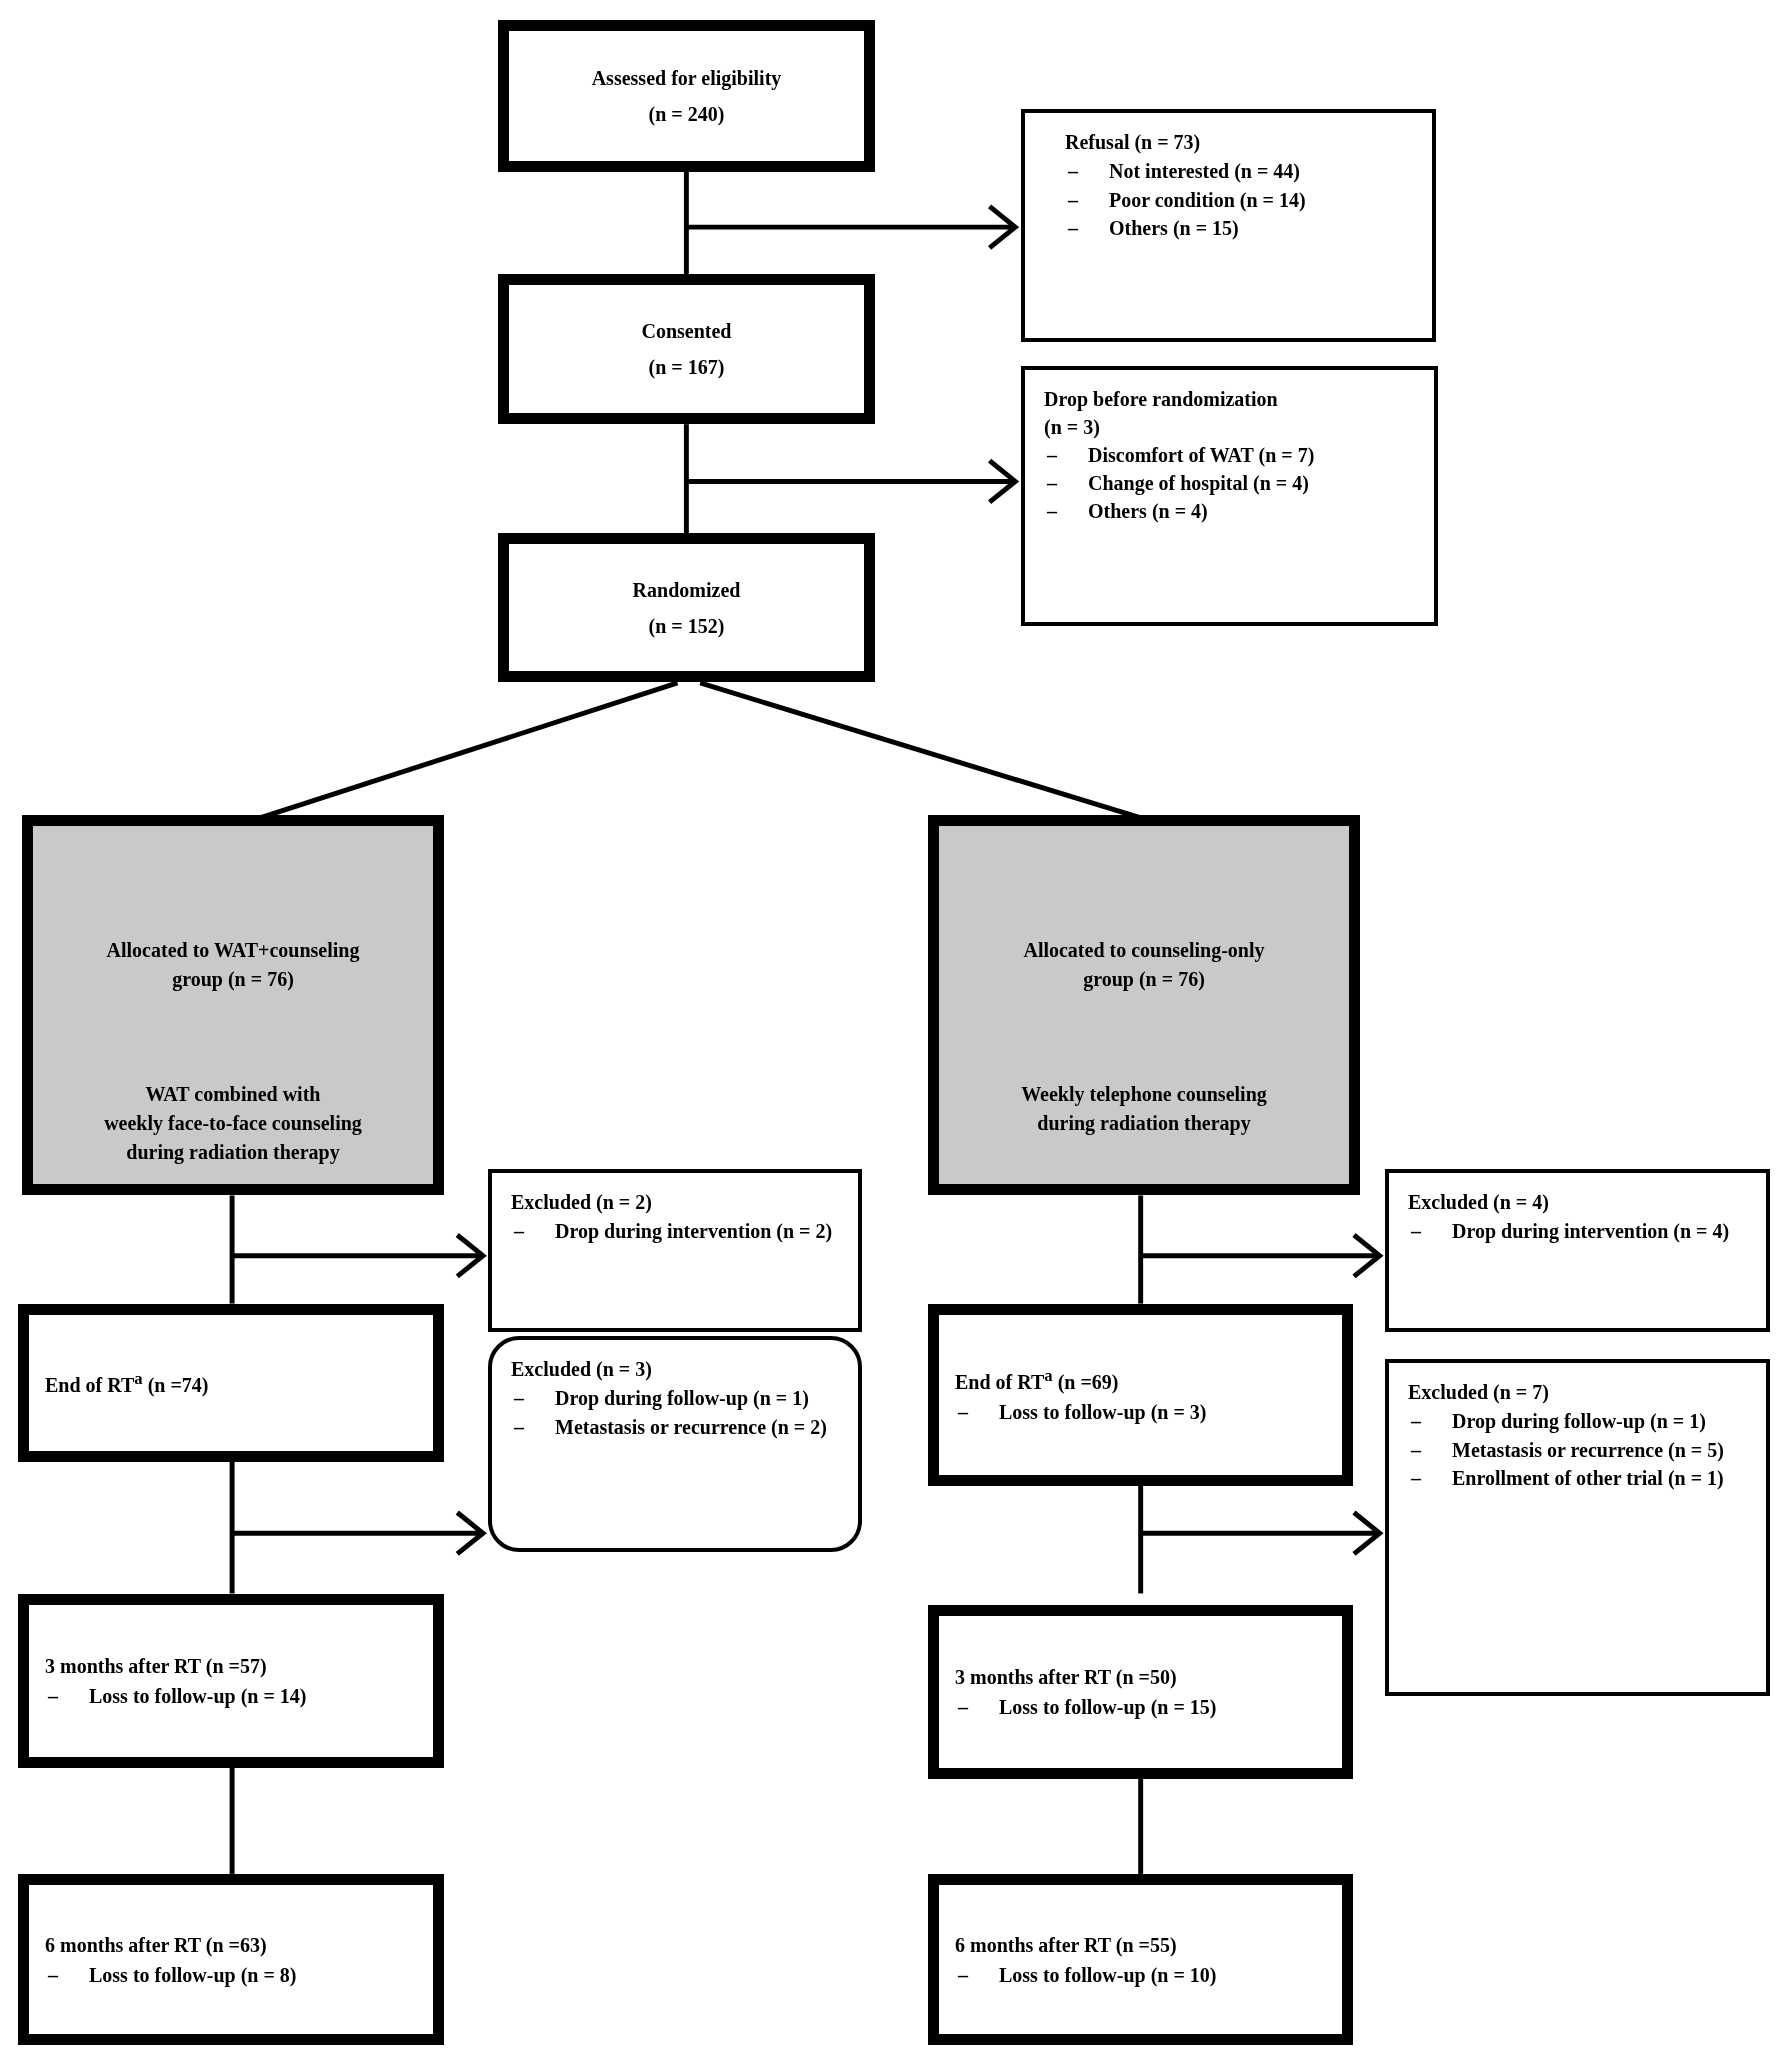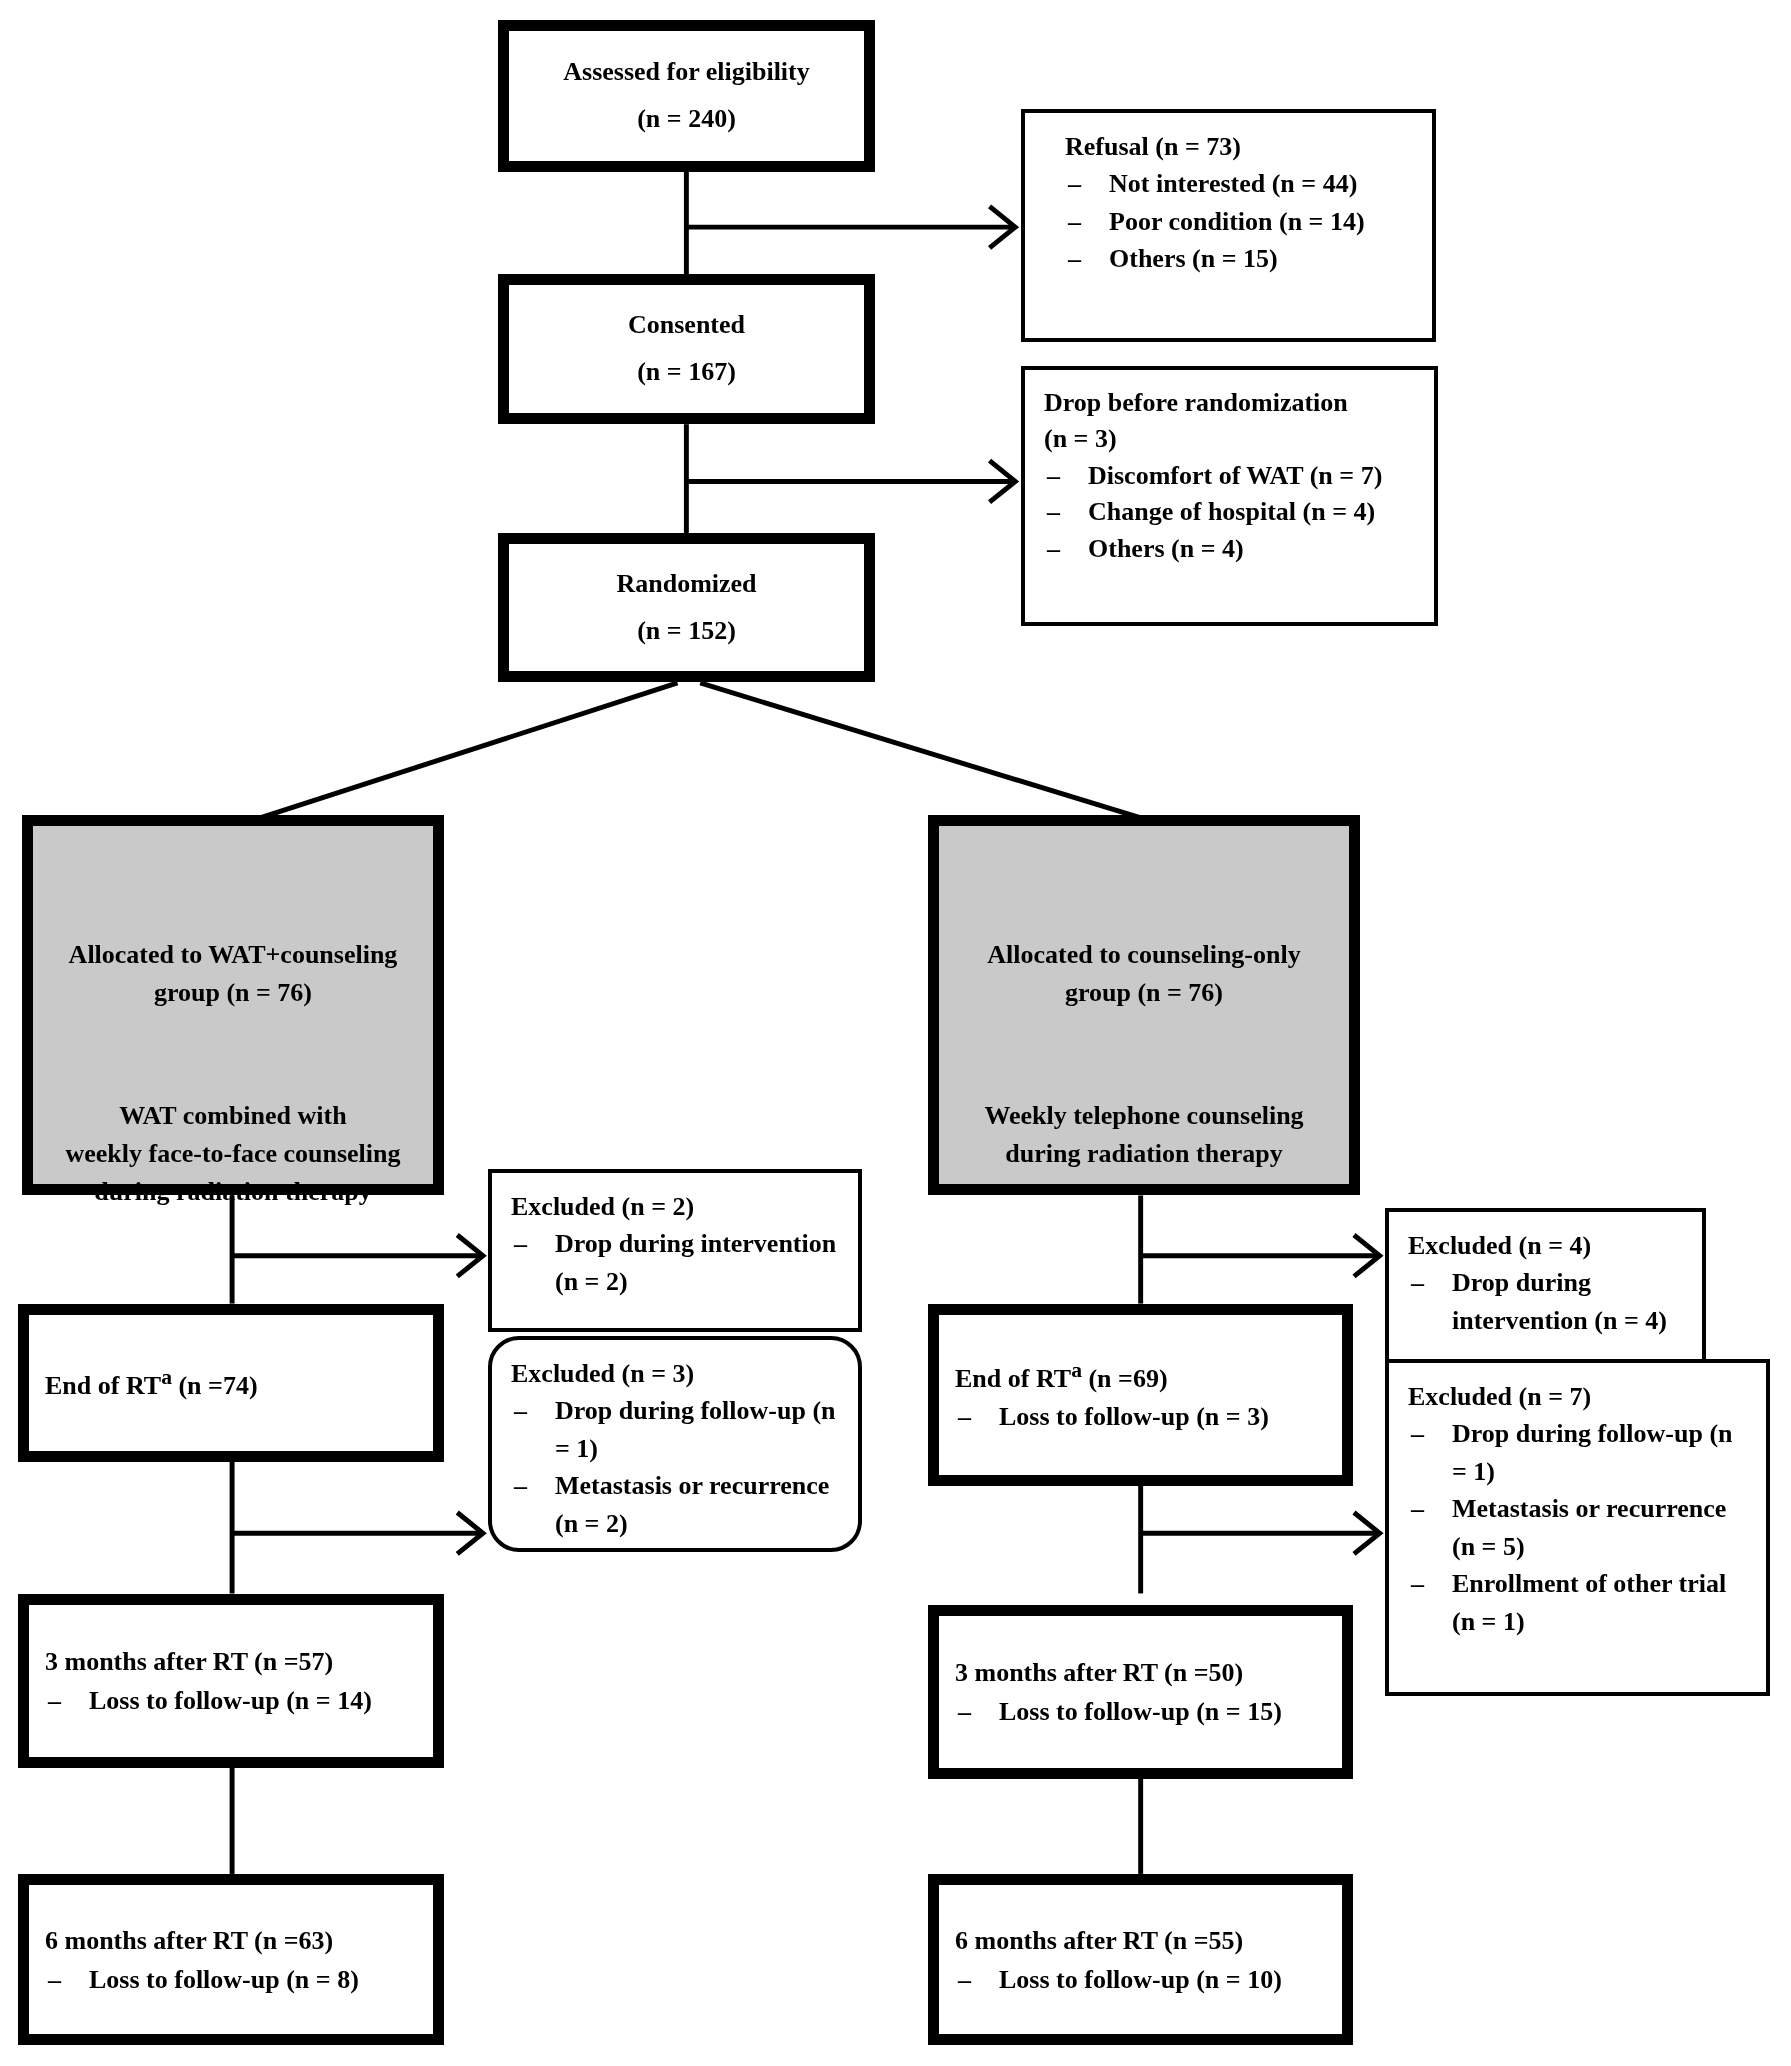--- a/index.html
+++ b/index.html
@@ -3,21 +3,21 @@
 <meta charset="utf-8">
 <style>
   html,body{margin:0;padding:0;background:#ffffff;}
   #stage{
     position:relative;
     width:1791px;height:2066px;
     background:#ffffff;
     font-family:"Liberation Serif", serif;
     font-weight:bold;
     color:#000000;
-    font-size:26px;
+    font-size:20px;
   }
   .box{
     position:absolute;
     background:#ffffff;
     box-sizing:border-box;
   }
   .thick{border:11px solid #000000;}
   .thin{border:4.4px solid #000000;}
   .gray{background:#c9c9c9;}
   .center-box{
@@ -180,21 +180,21 @@
     <div>
       <div>Allocated to counseling-only</div>
       <div>group (n = 76)</div>
     </div>
     <div class="alloc-desc">
       <div>Weekly telephone counseling</div>
       <div>during radiation therapy</div>
     </div>
   </div>
 
-  <div class="box thin side-box" style="left:1385px;top:1208px;width:321px;height:163px;">
+  <div class="box thin side-box" style="left:1385px;top:1169px;width:385px;height:163px;">
     <div>Excluded (n = 4)</div>
     <div class="bullet-row">
       <span class="dash">–</span>
       <span class="btext">Drop during intervention (n = 4)</span>
     </div>
   </div>
 
   <div class="box thick vcenter" style="left:928px;top:1304px;width:425px;height:182px;">
     <div><span>End of RT</span><sup>a</sup><span> (n =69)</span></div>
     <div class="bullet-row">

